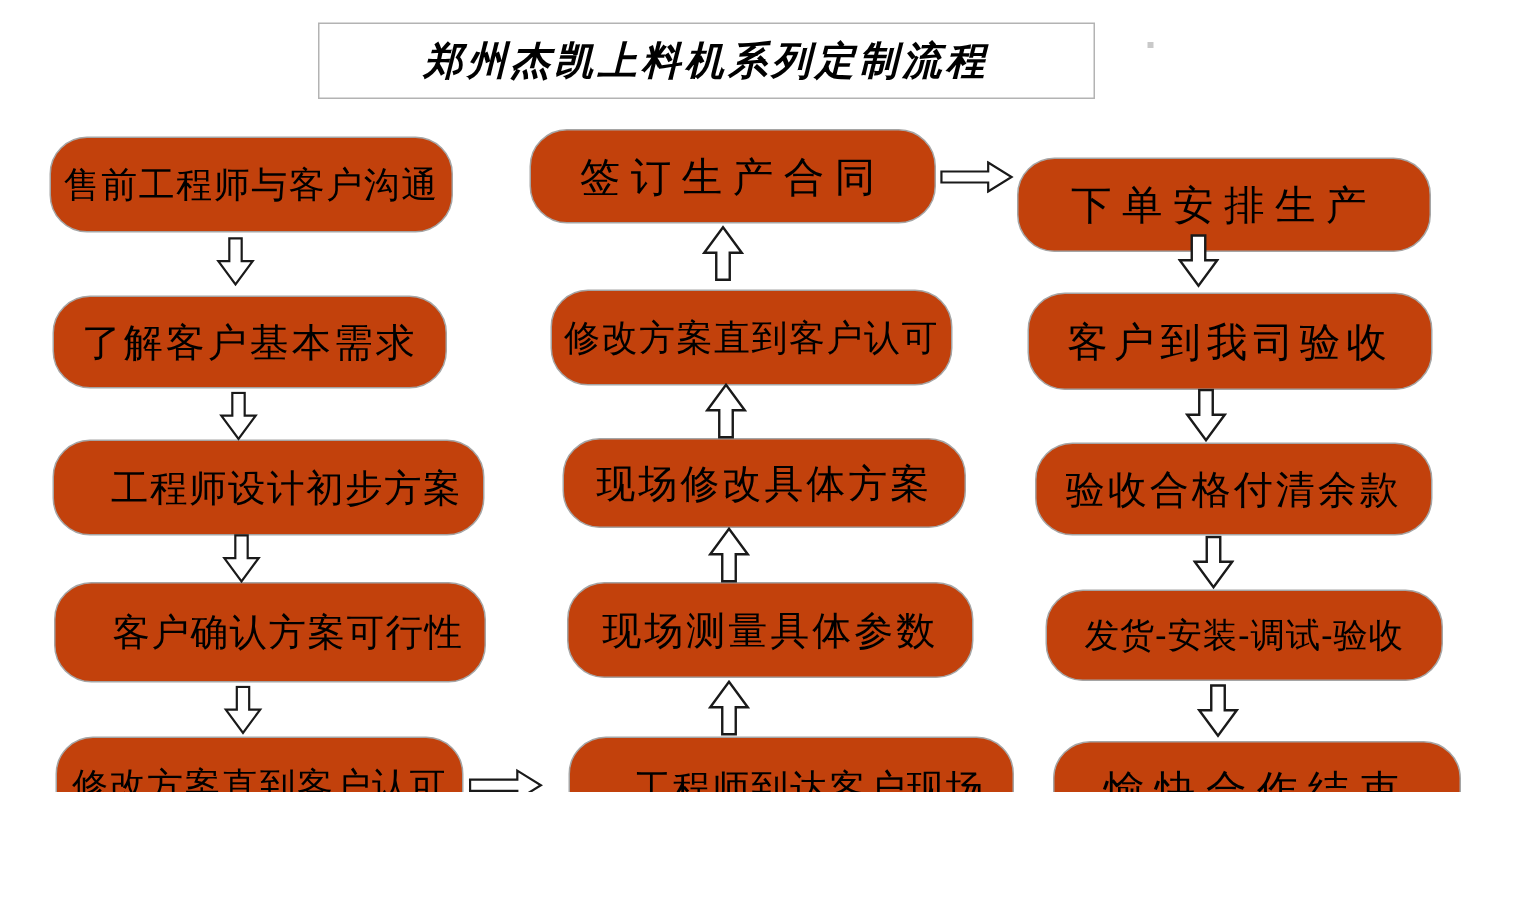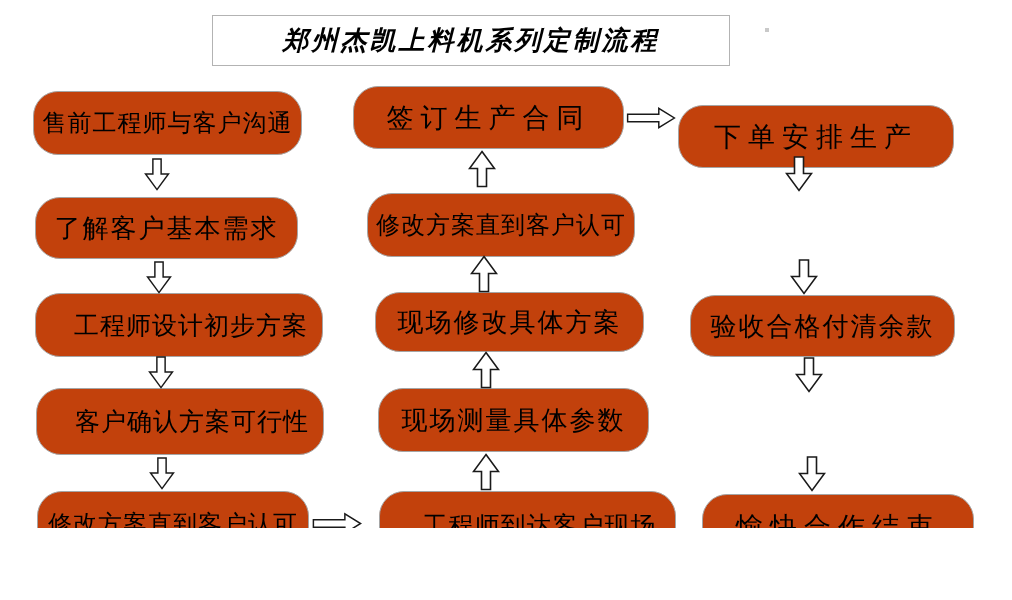--- a/index.html
+++ b/index.html
@@ -44,21 +44,23 @@
   <div class="node n9" style="left:36px;top:388px;width:262px;height:65px">客户确认方案可行性</div>
   <div class="node n10" style="left:37px;top:491px;width:270px;height:64px">修改方案直到客户认可</div>
 
   <div class="node n6" style="left:353px;top:86px;width:269px;height:61px">签订生产合同</div>
   <div class="node n10" style="left:367px;top:193px;width:266px;height:62px">修改方案直到客户认可</div>
   <div class="node n8" style="left:378px;top:388px;width:269px;height:62px">现场测量具体参数</div>
   <div class="node n8" style="left:375px;top:292px;width:267px;height:58px">现场修改具体方案</div>
   <div class="node n9" style="left:379px;top:491px;width:271px;height:66px">工程师到达客户现场</div>
 
   <div class="node n6" style="left:678px;top:105px;width:274px;height:61px">下单安排生产</div>
+  <div class="node n7" style="left:685px;top:195px;width:268px;height:63px">客户到我司验收</div>
   <div class="node n8" style="left:690px;top:295px;width:263px;height:60px">验收合格付清余款</div>
+  <div class="node n11" style="left:697px;top:393px;width:263px;height:59px">发货-安装-调试-验收</div>
   <div class="node n6" style="left:702px;top:494px;width:270px;height:64px">愉快合作结束</div>
 
   <svg class="arr" style="left:143px;top:158px" width="28" height="33" viewBox="0 0 28 36">
     <path d="M9.5 1 H18.5 V17.5 H26.5 L14 34.5 L1.5 17.5 H9.5 Z" fill="#ffffff" stroke="#1a1a1a" stroke-width="1.6"></path>
   </svg>
   <svg class="arr" style="left:145px;top:261px" width="28" height="33" viewBox="0 0 28 36">
     <path d="M9.5 1 H18.5 V17.5 H26.5 L14 34.5 L1.5 17.5 H9.5 Z" fill="#ffffff" stroke="#1a1a1a" stroke-width="1.6"></path>
   </svg>
   <svg class="arr" style="left:147px;top:356px" width="28" height="33" viewBox="0 0 28 36">
     <path d="M9.5 1 H18.5 V17.5 H26.5 L14 34.5 L1.5 17.5 H9.5 Z" fill="#ffffff" stroke="#1a1a1a" stroke-width="1.6"></path>

